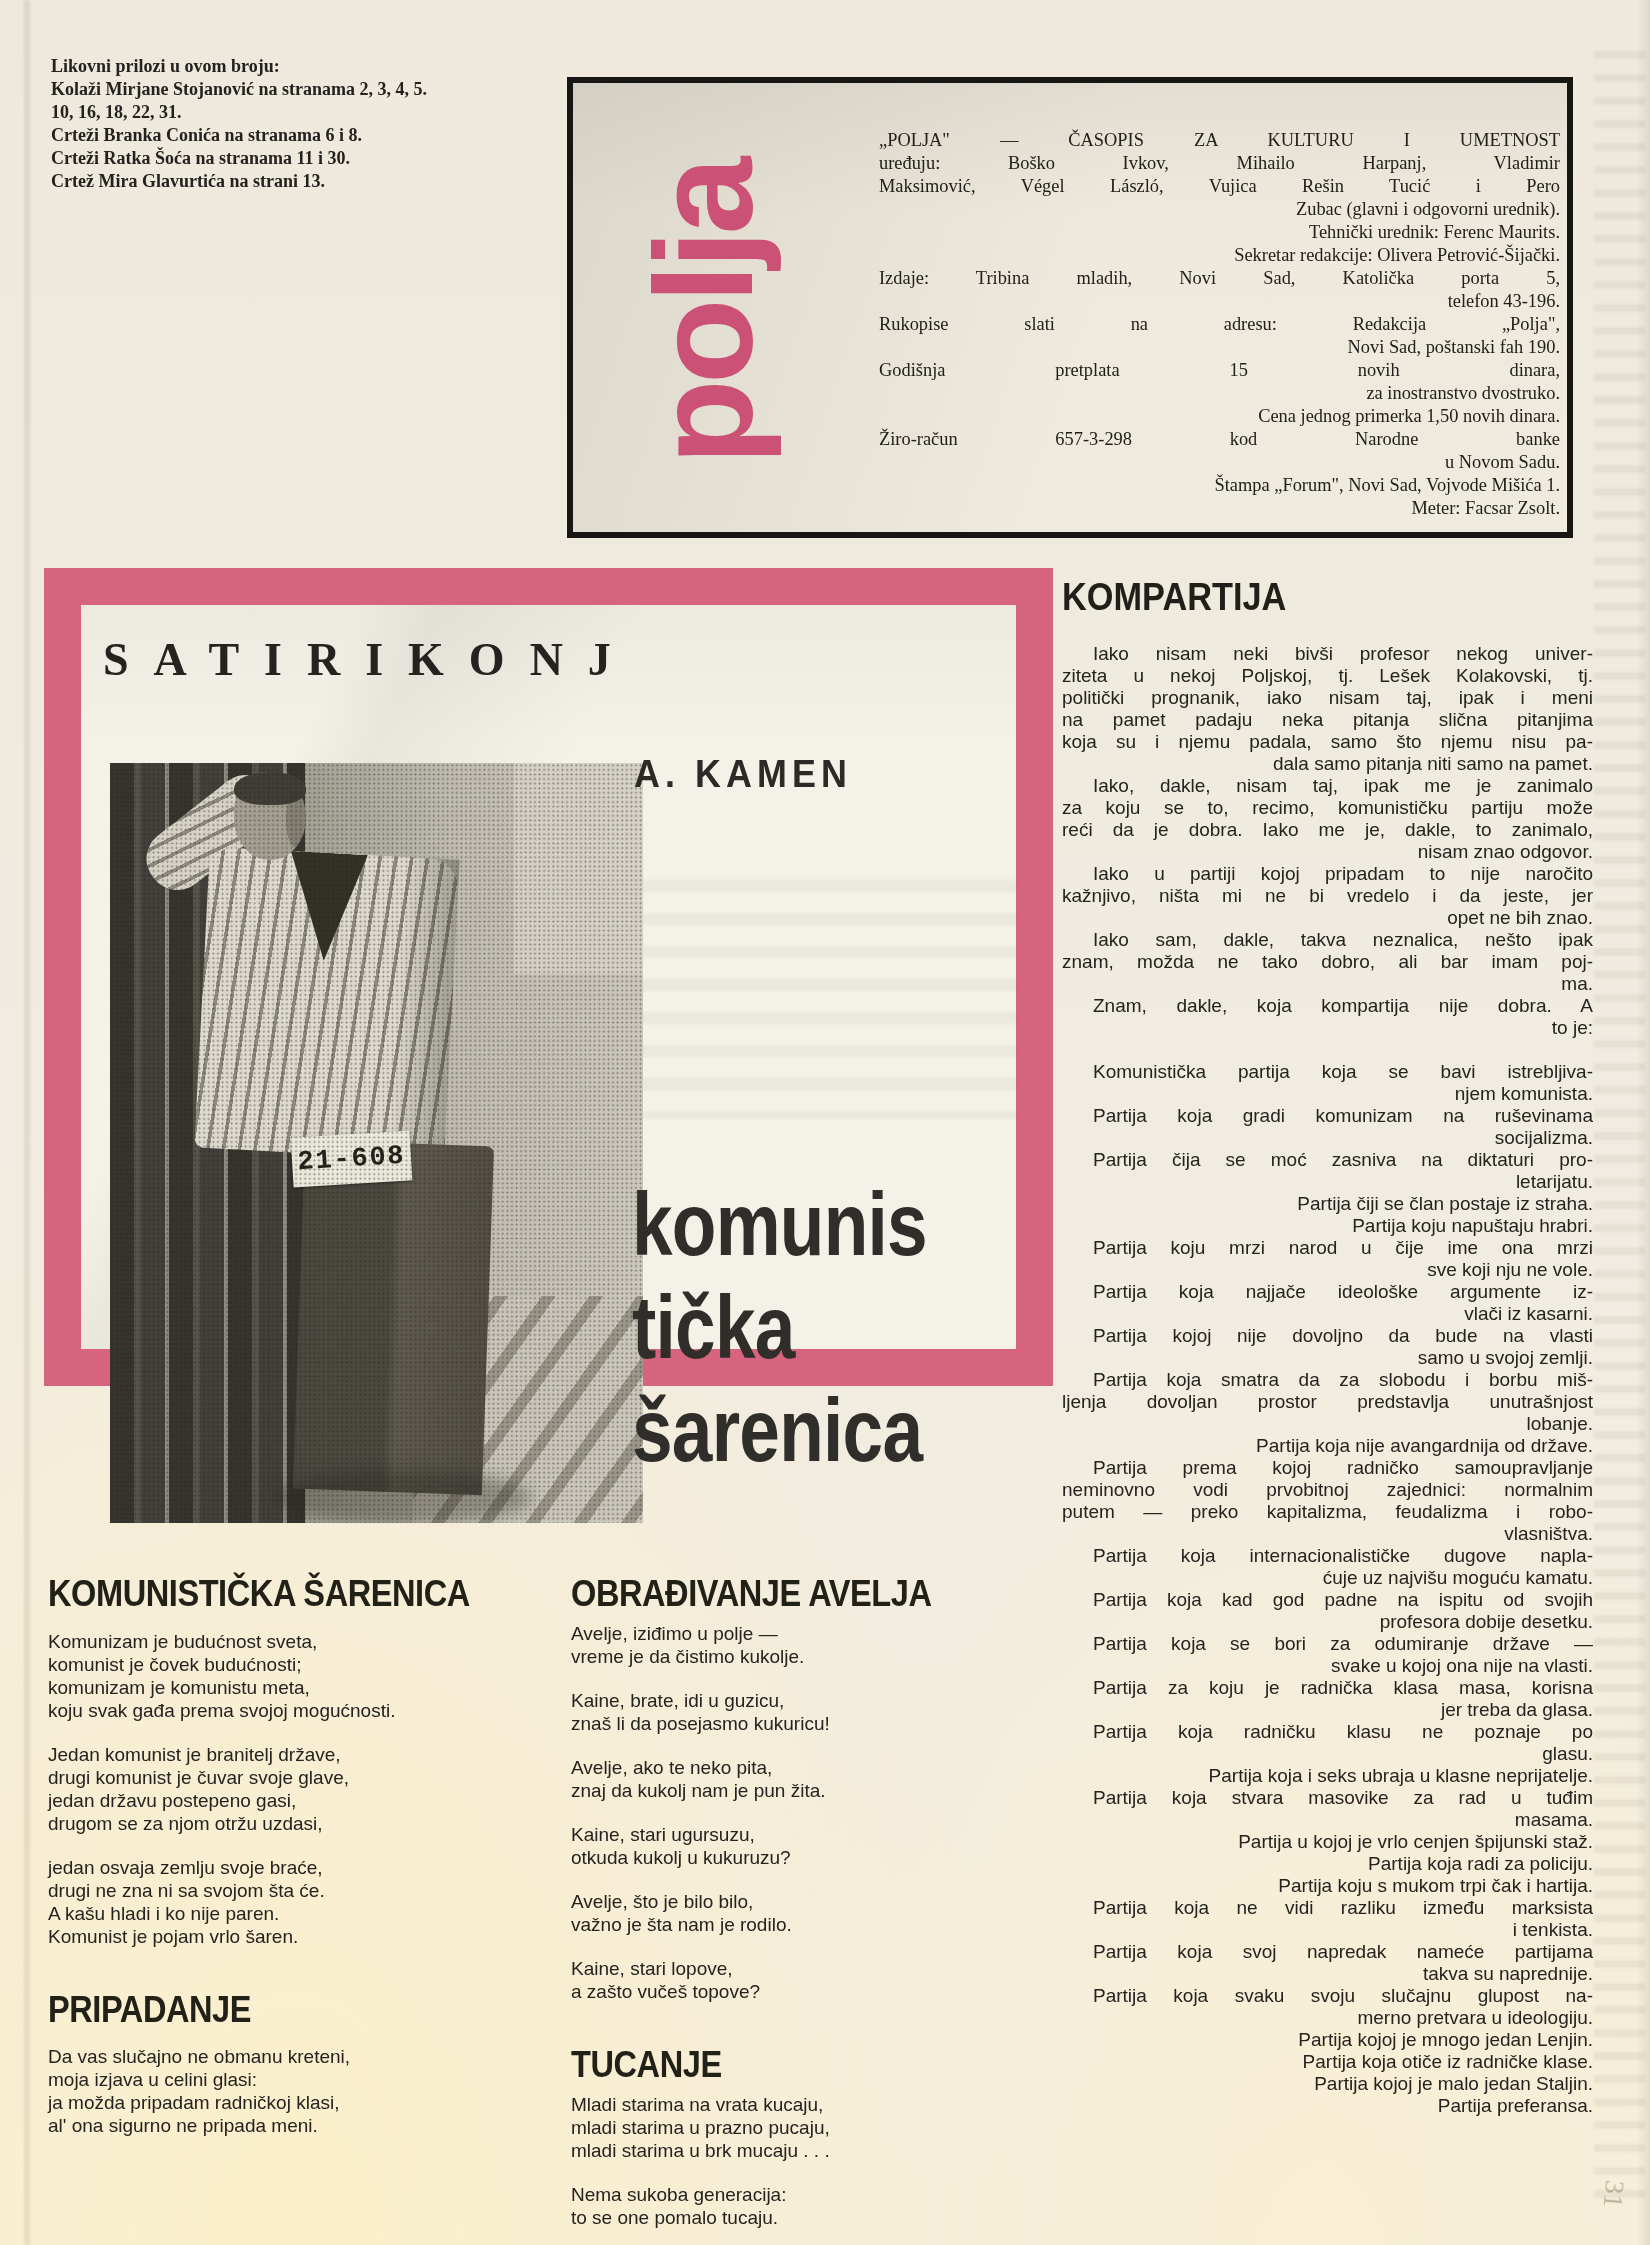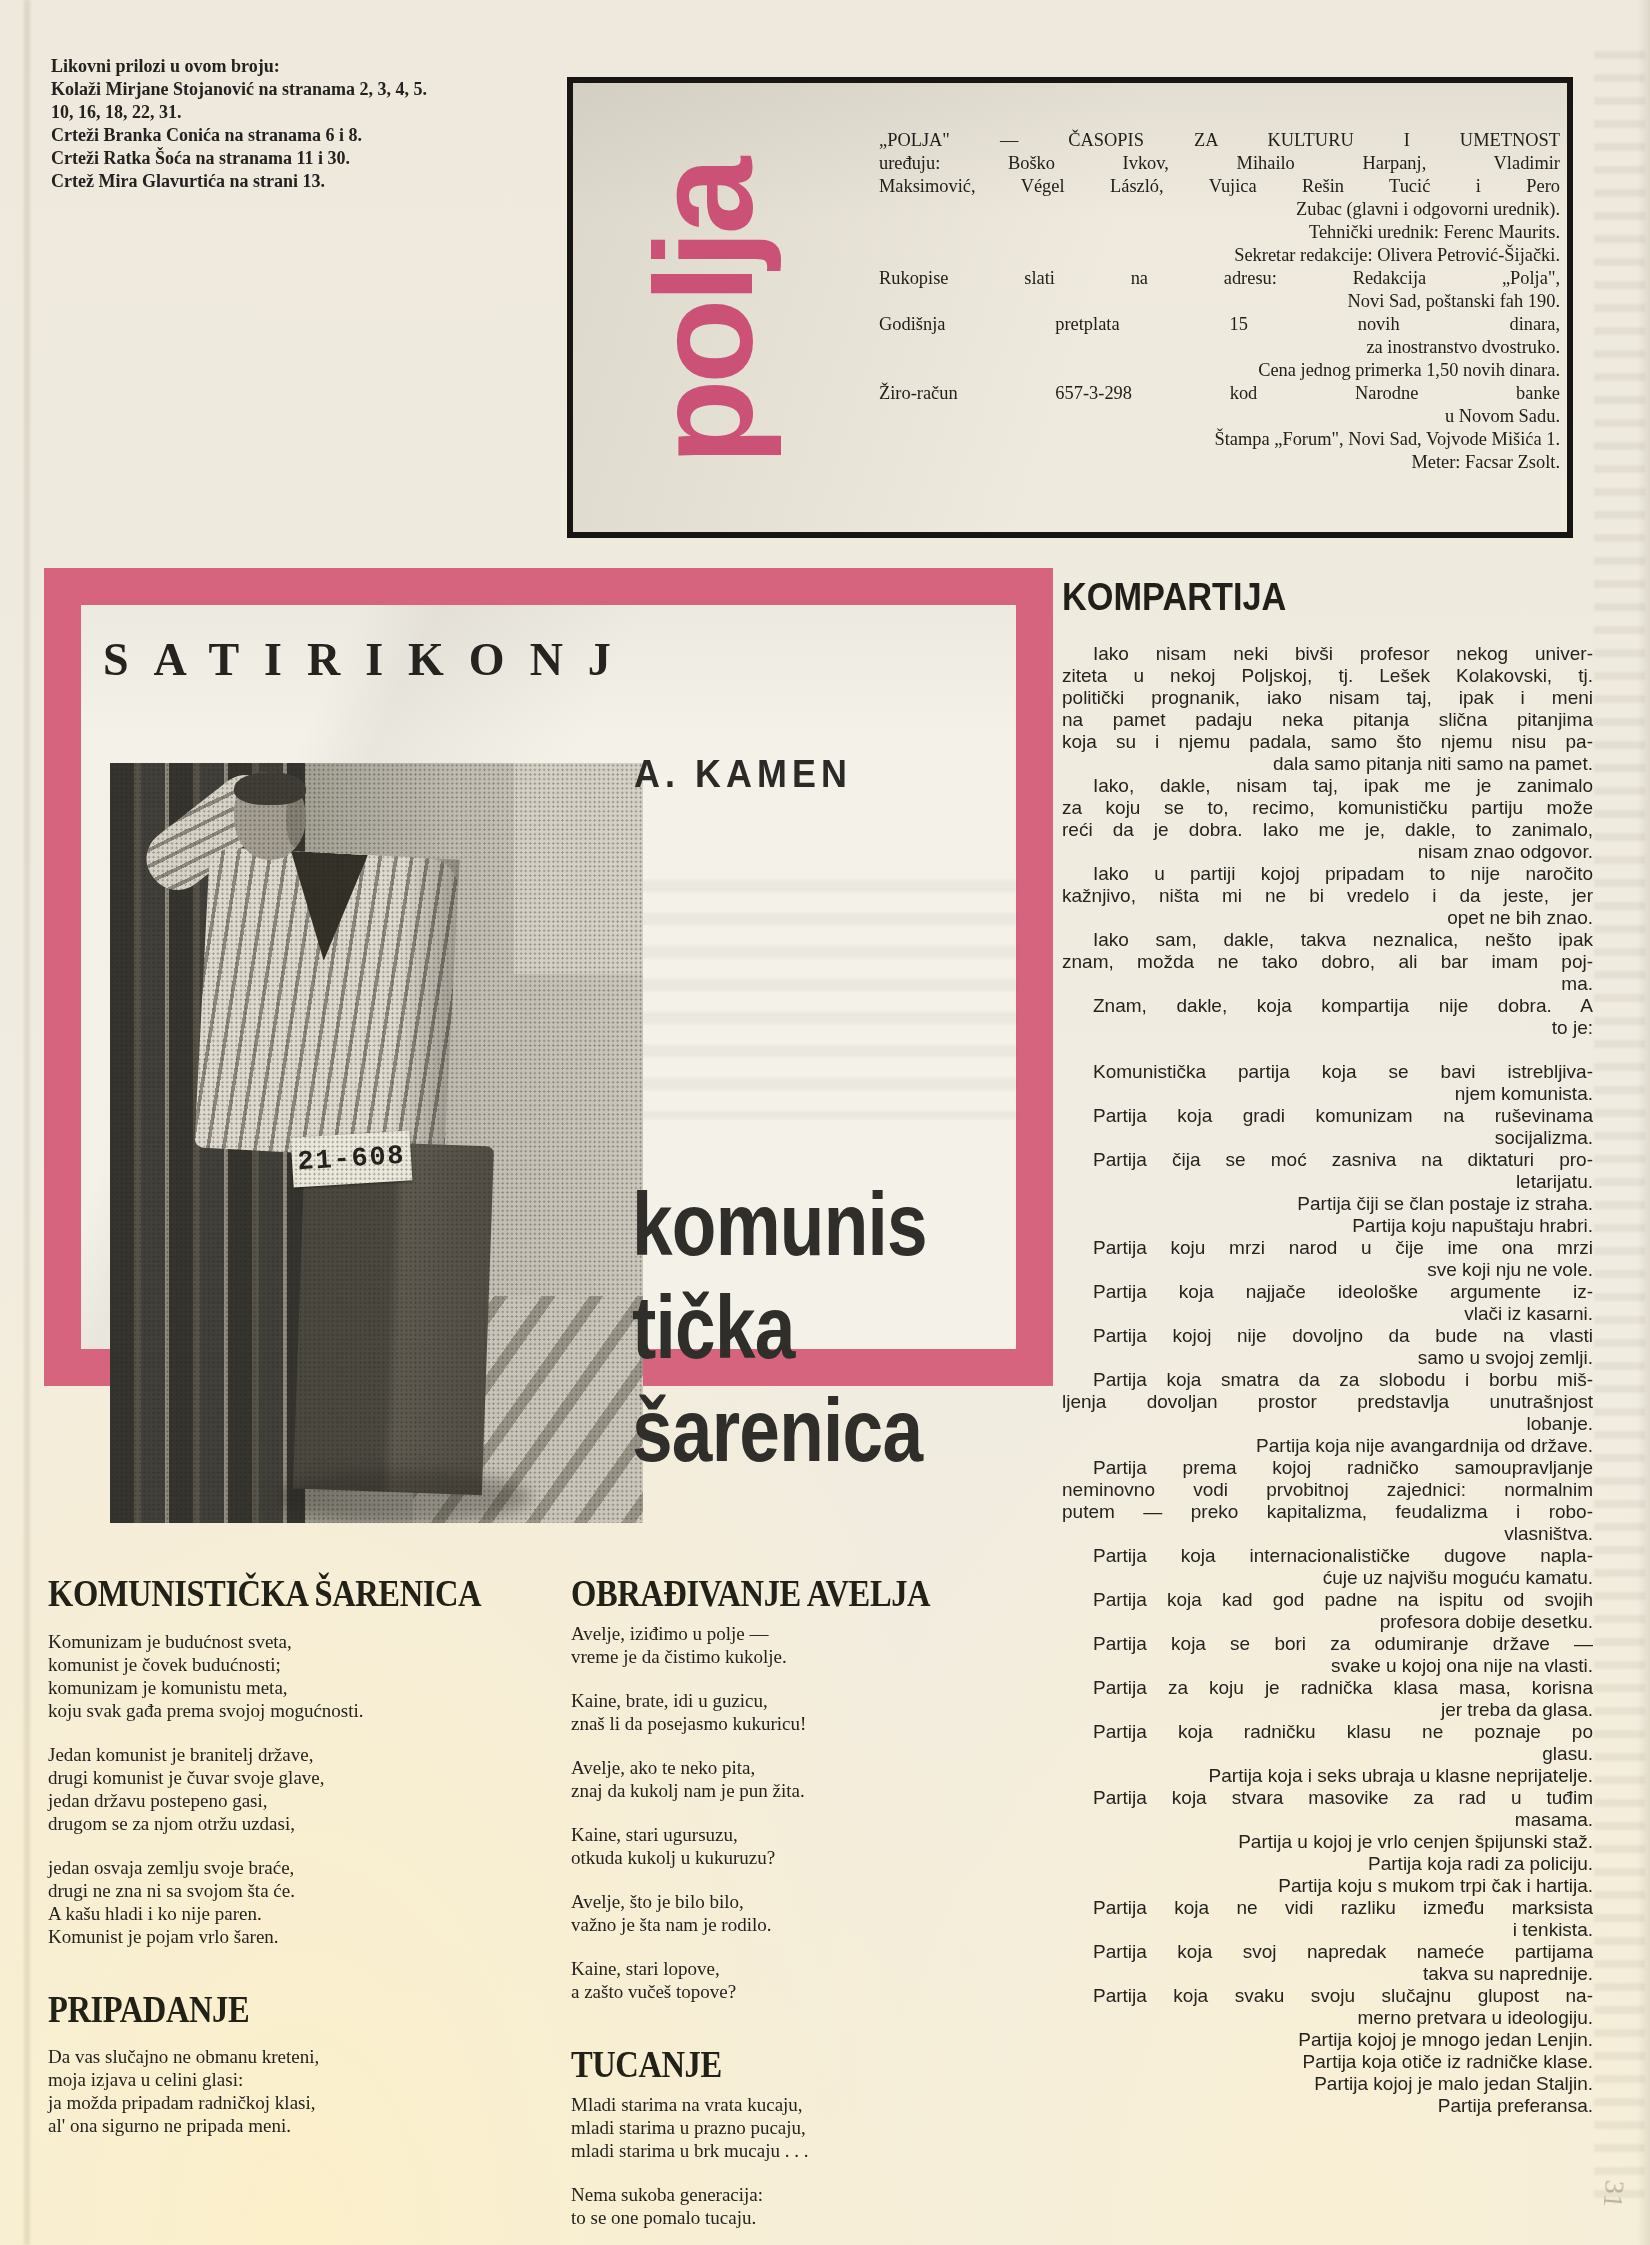--- a/index.html
+++ b/index.html
@@ -77,21 +77,21 @@
     background:linear-gradient(90deg,rgba(55,52,45,0),rgba(55,52,45,.35));}
   .ph-pants{position:absolute;left:189px;top:380px;width:189px;height:349px;transform:rotate(2deg);border-radius:7.3px 7.3px 0 0;
     background:linear-gradient(90deg,#4b4840 0 47%,#5e5a50 53%,#524e46 100%);}
   .ph-foot-shadow{position:absolute;left:165px;top:707px;width:257px;height:55px;background:rgba(40,38,32,.35);
     border-radius:50%;filter:blur(7.3px);}
   .tag{position:absolute;left:182px;top:371px;width:119px;height:50px;background:#eae7db;transform:rotate(-3.5deg);
     box-shadow:0 0.9px 2.8px rgba(0,0,0,.45);display:flex;align-items:center;justify-content:center;
     font-family:"Liberation Mono",monospace;font-weight:700;font-size:27px;letter-spacing:1.8px;color:#23221d;}
 
   
-  .poem-col{font-size:19px;line-height:23px;color:#24231f;font-family:Liberation Serif, serif;}
+  .poem-col{font-size:19px;line-height:23px;color:#24231f;}
   .col1{left:48px;top:1574px;width:514px;}
   .col2{left:571px;top:1574px;width:468px;}
   .pheading{font-weight:700;font-size:37px;line-height:39px;letter-spacing:-0.5px;transform:scaleX(.88);transform-origin:left;
     color:#222118;margin:42px 0 16.5px;white-space:nowrap;}
   .pheading.first{margin-top:0;}
   .col2 .pheading{margin-bottom:9.2px;}
   .stanza{margin-bottom:21px;}
 
   
   .col3{left:1062px;top:577px;width:531px;}
@@ -128,20 +128,24 @@
         <div class="jl">„POLJA" — ČASOPIS ZA KULTURU I UMETNOST</div>
         <div class="jl">uređuju: Boško Ivkov, Mihailo Harpanj, Vladimir</div>
         <div class="jl">Maksimović, Végel László, Vujica Rešin Tucić i Pero</div>
         <div class="ll">Zubac (glavni i odgovorni urednik).</div>
       </div>
       <div class="para">
         <div class="ll">Tehnički urednik: Ferenc Maurits.</div>
       </div>
       <div class="para">
         <div class="ll">Sekretar redakcije: Olivera Petrović-Šijački.</div>
+      </div>
+      <div class="para">
+        <div class="jl">Izdaje: Tribina mladih, Novi Sad, Katolička porta 5,</div>
+        <div class="ll">telefon 43-196.</div>
       </div>
       <div class="para">
         <div class="jl">Rukopise slati na adresu: Redakcija „Polja",</div>
         <div class="ll">Novi Sad, poštanski fah 190.</div>
       </div>
       <div class="para">
         <div class="jl">Godišnja pretplata 15 novih dinara,</div>
         <div class="ll">za inostranstvo dvostruko.</div>
       </div>
       <div class="para">

